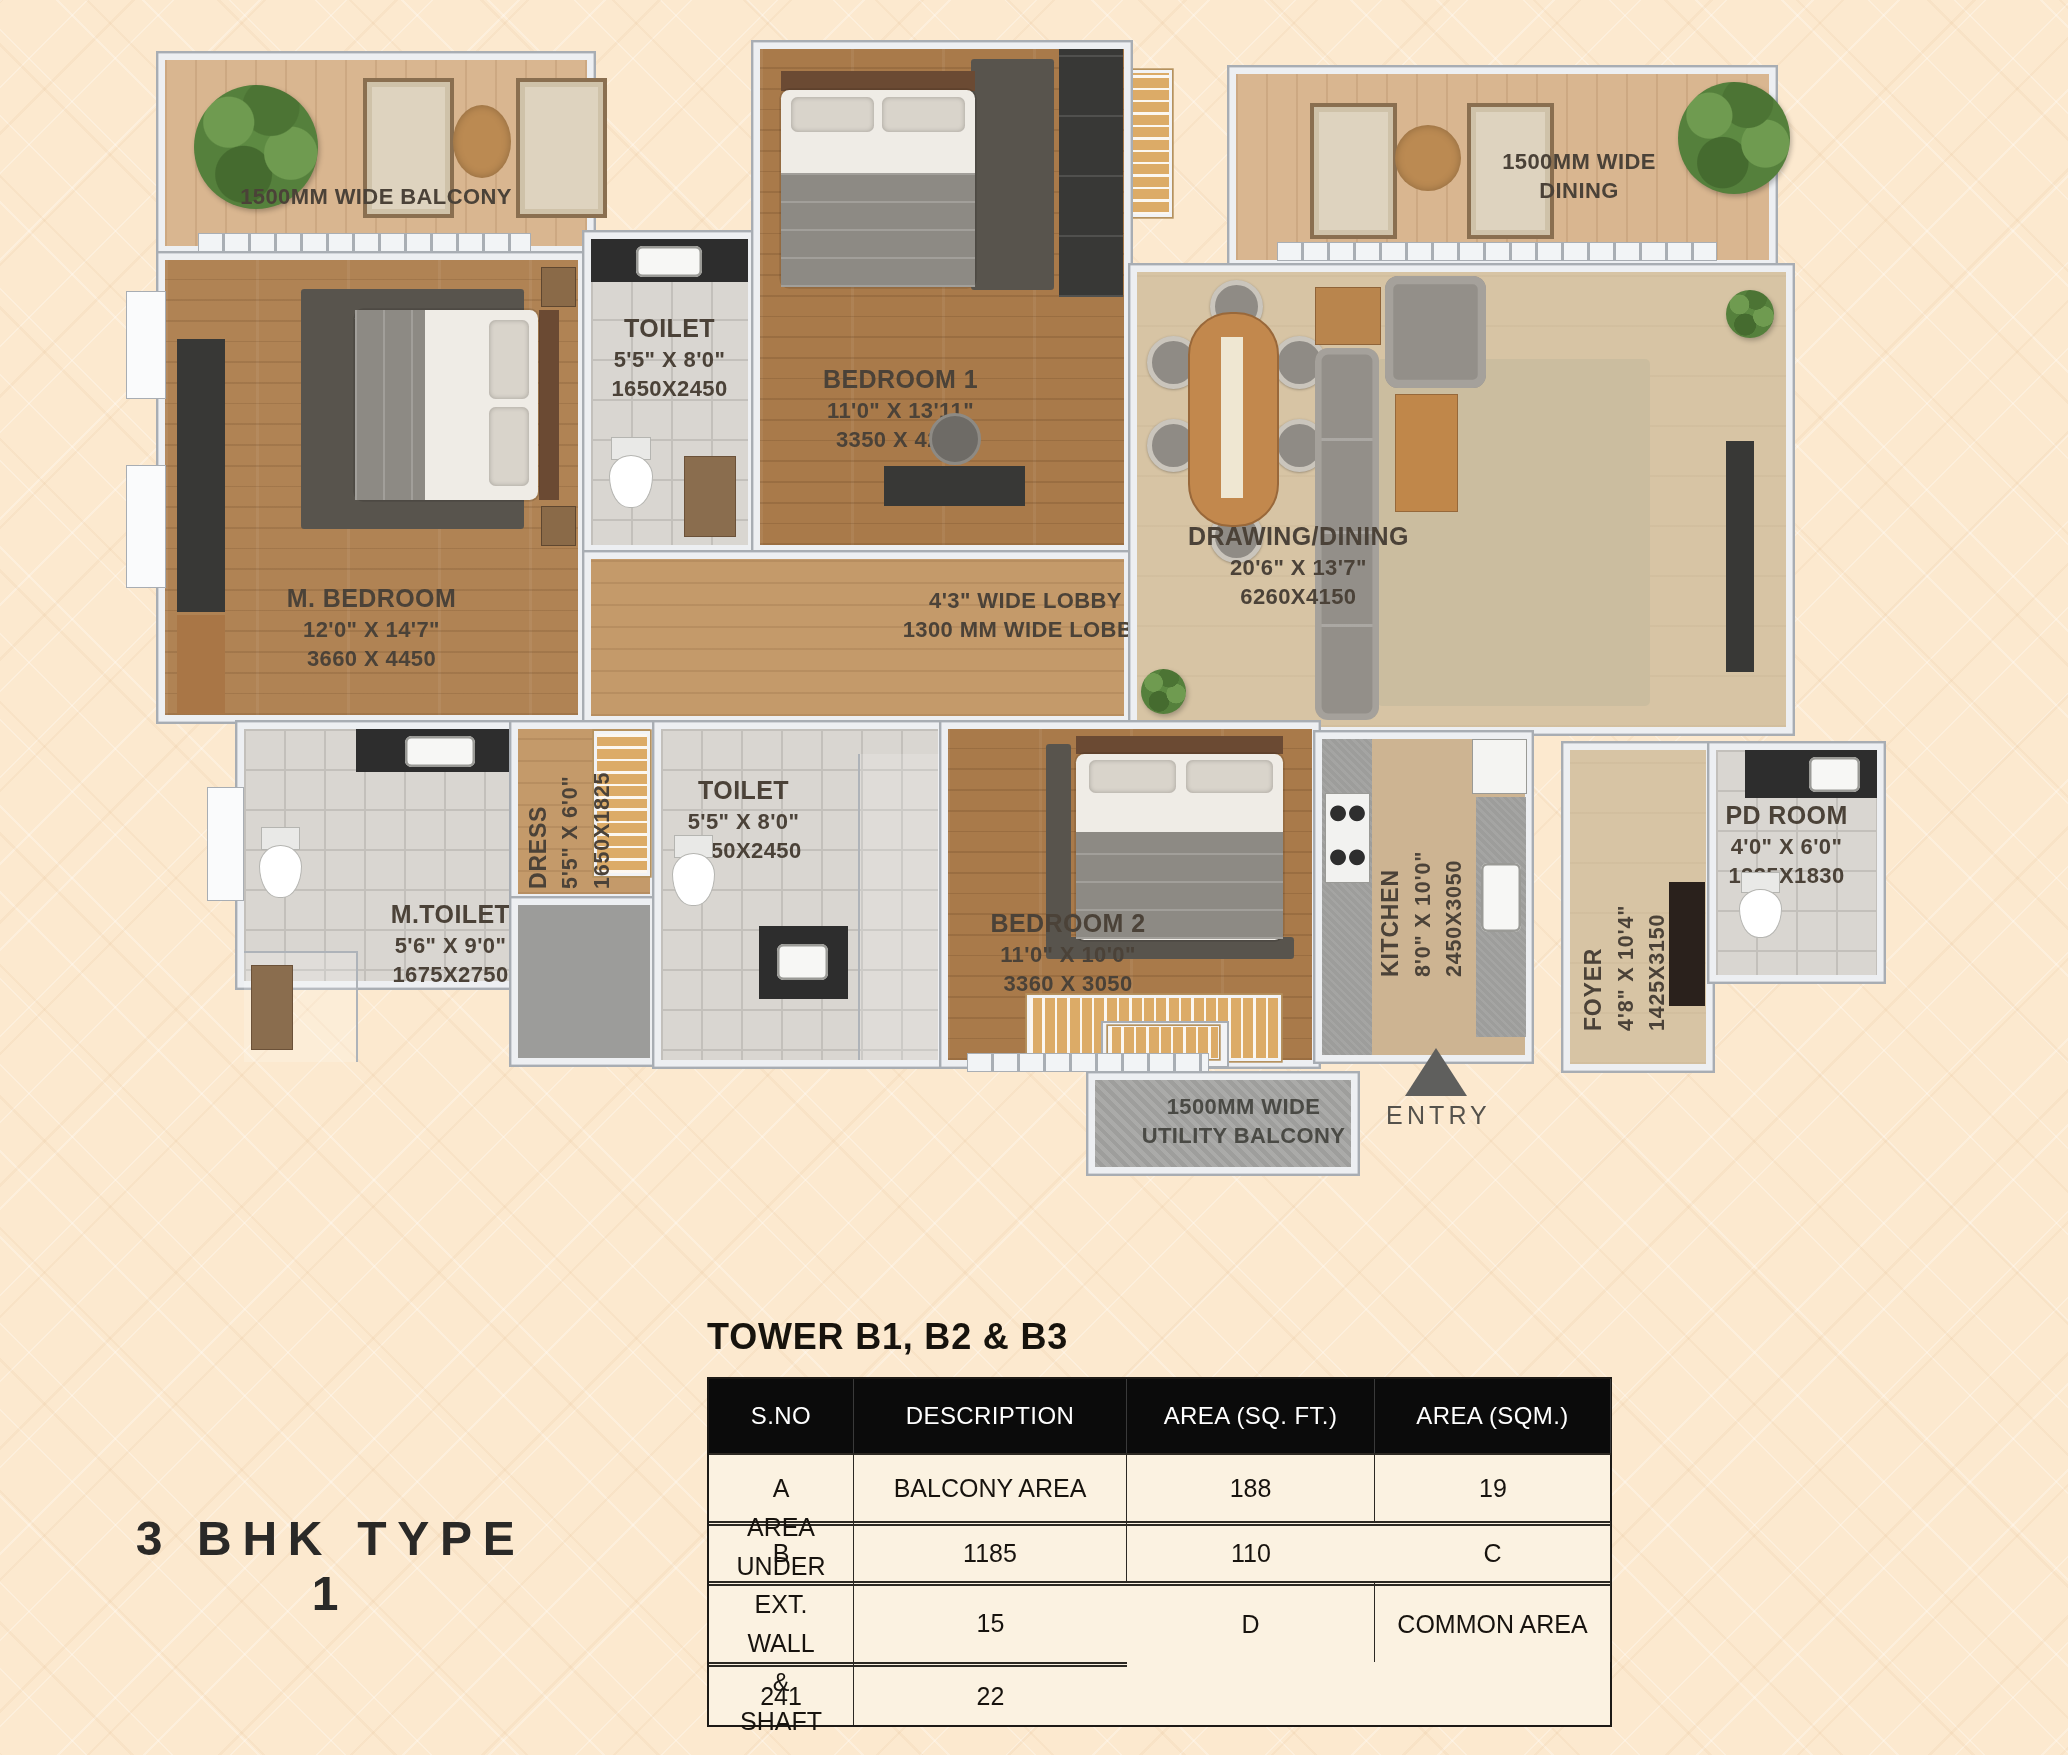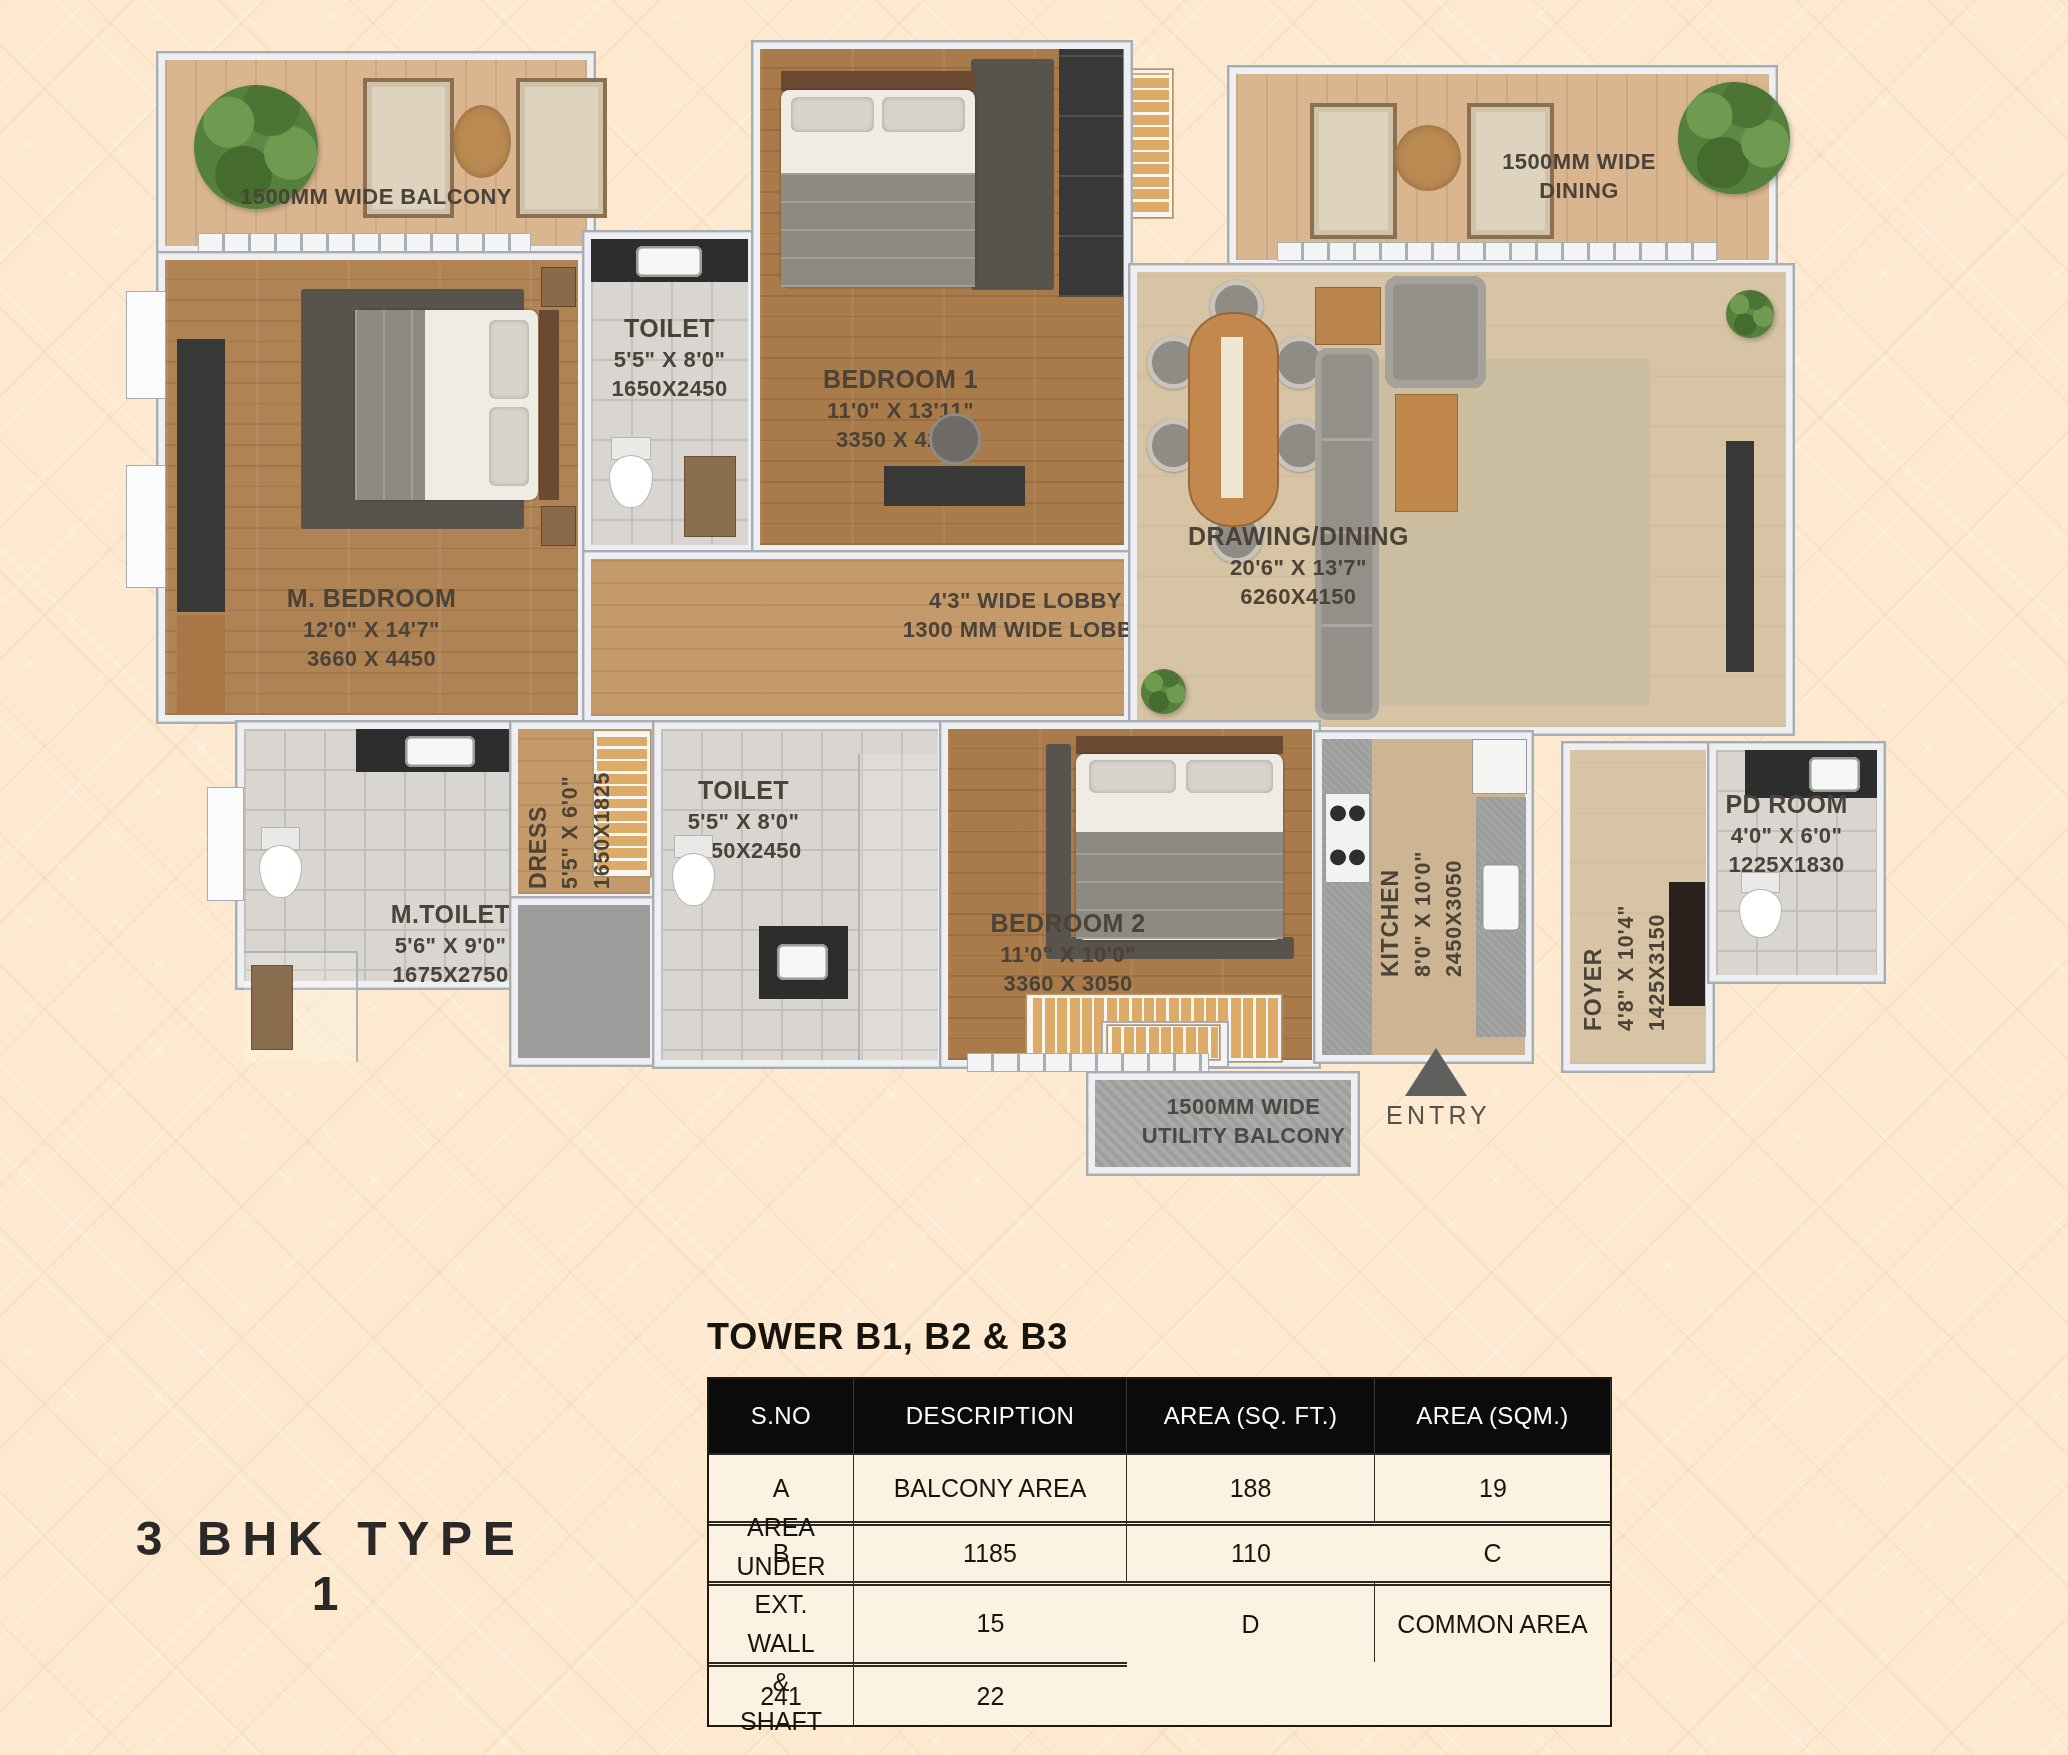--- a/index.html
+++ b/index.html
@@ -258,21 +258,21 @@
   <div class="vlbl" style="left:10px;top:83px;height:198px">
     <span class="nm">FOYER</span>
     <span>4'8" X 10'4"</span>
     <span>1425X3150</span>
   </div>
 </div>
 
 <div class="room tile" style="left:1716px;top:738px;width:161px;height:225px">
   <div class="counter" style="left:29px;top:0;width:132px;height:48px"></div>
   <div class="sink" style="left:93px;top:6.6px;width:51px;height:35px"></div>
-  <div class="lbl" style="left:0;top:38px;width:141px">
+  <div class="lbl" style="left:0;top:49px;width:141px">
     <span class="nm">PD ROOM</span>
     <span>4'0" X 6'0"</span>
     <span>1225X1830</span>
   </div>
   <div class="wcpan" style="left:20.7px;top:122px;width:46px;height:64px">
       <div class="tank"></div>
       <div class="bowl"></div>
     </div>
 </div>
 

